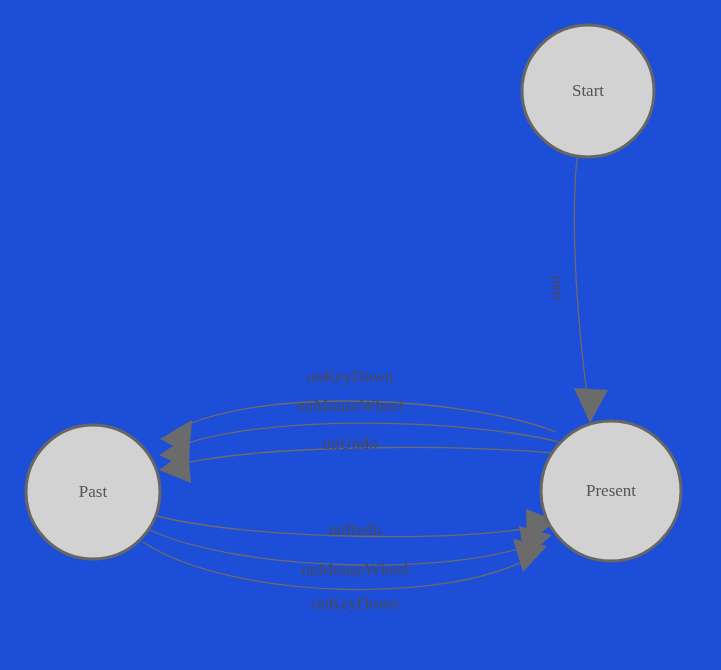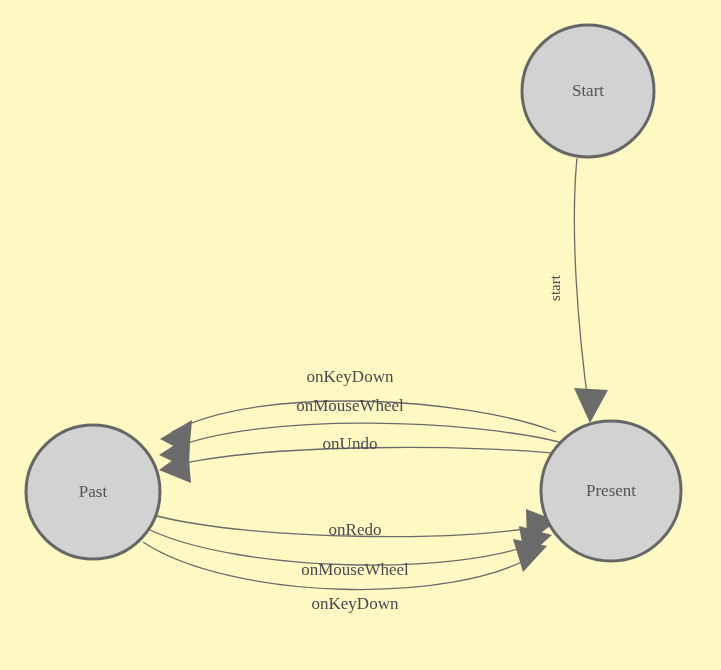--- a/index.html
+++ b/index.html
@@ -10,21 +10,21 @@
   body {
     width: 721px;
     height: 670px;
     font-family: "Liberation Serif", "DejaVu Serif", serif;
     overflow: hidden;
   }
   #diagram-root {
     position: relative;
     width: 721px;
     height: 670px;
-    background: #fef9c3;
+    background: #1d4ed8;
   }
   svg#graph {
     display: block;
     width: 721px;
     height: 670px;
   }
   .node-shape {
     fill: #d2d2d2;
     stroke: #666666;
     stroke-width: 3;

